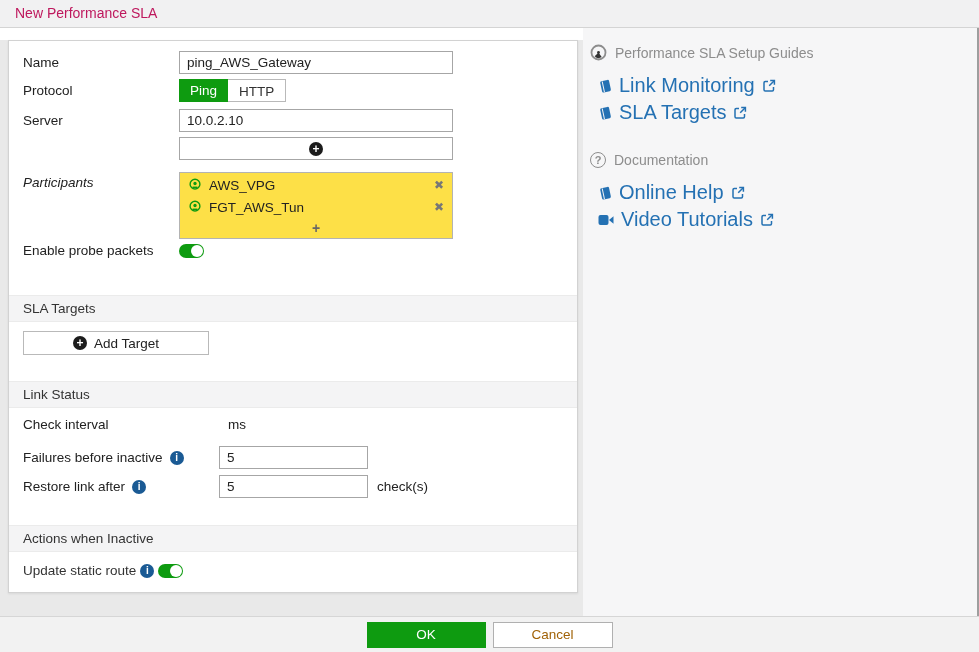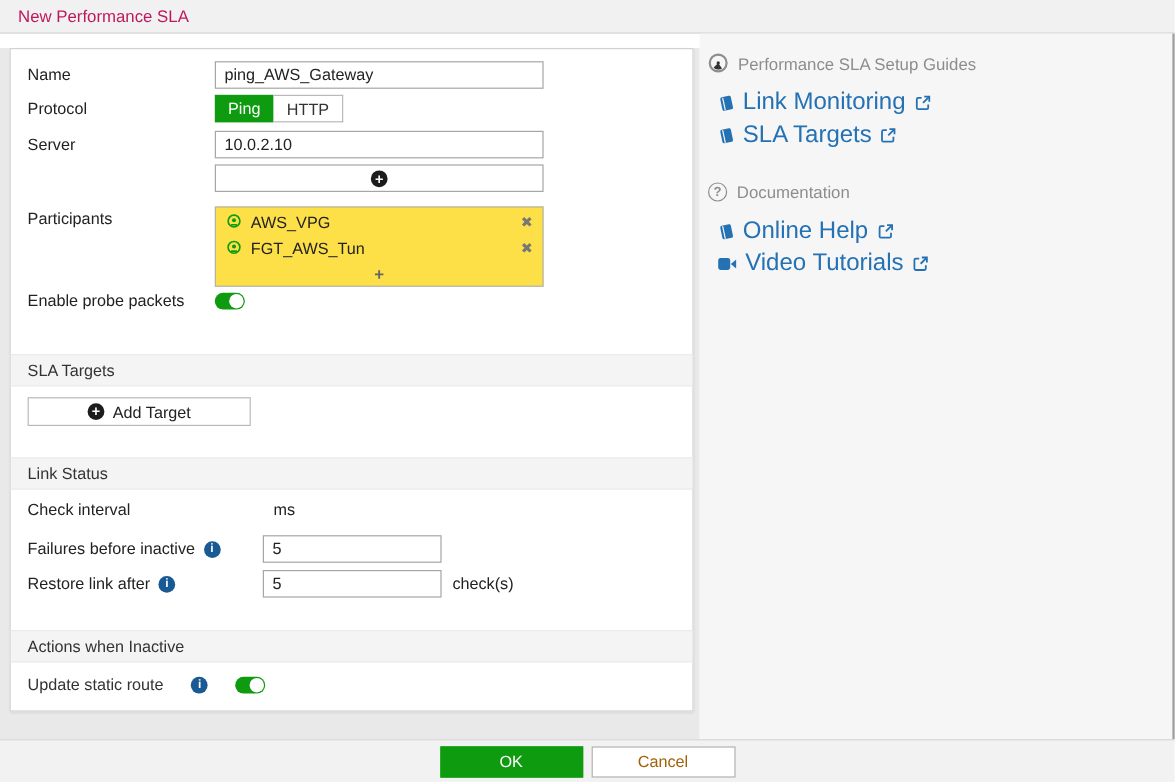--- a/index.html
+++ b/index.html
@@ -116,21 +116,21 @@
   </div>
 
   <div class="row" style="top:96px;">
     <span class="lbl"></span>
     <div class="addbox">
       <span class="cplus">+</span>
     </div>
   </div>
 
   <div class="row" style="top:131px; align-items:flex-start;">
-    <span class="lbl" style="padding-top:3px;">Participants</span>
+    <span class="lbl" style="padding-top:3px;font-style:italic;">Participants</span>
     <div class="members">
       <div class="member">
         <svg width="14" height="14" viewBox="0 0 16 16">
           <circle cx="8" cy="7" r="5.6" fill="none" stroke="#0e9b10" stroke-width="1.6"></circle>
           <circle cx="8" cy="6.3" r="1.9" fill="#0e9b10"></circle>
           <line x1="5.2" y1="10.6" x2="10.8" y2="10.6" stroke="#0e9b10" stroke-width="1.6"></line>
         </svg>
         <span class="mname">AWS_VPG</span>
         <span class="mx">✖</span>
       </div>
@@ -188,21 +188,21 @@
       <span class="info">i</span>
     </span>
     <input class="txt short" type="text" value="5" style="">
     <span class="unit">check(s)</span>
   </div>
 
   <div class="band" style="top:484px;">
     <span>Actions when Inactive</span>
   </div>
 
-  <div class="row" style="top:522px; gap:23px;">
+  <div class="row" style="top:522px; gap:4px;">
     <span>Update static route</span>
     <span class="info">i</span>
     <span class="toggle"></span>
   </div>
 
 </div>
 
 <div class="sidebar">
 
   <div class="sb-head">

